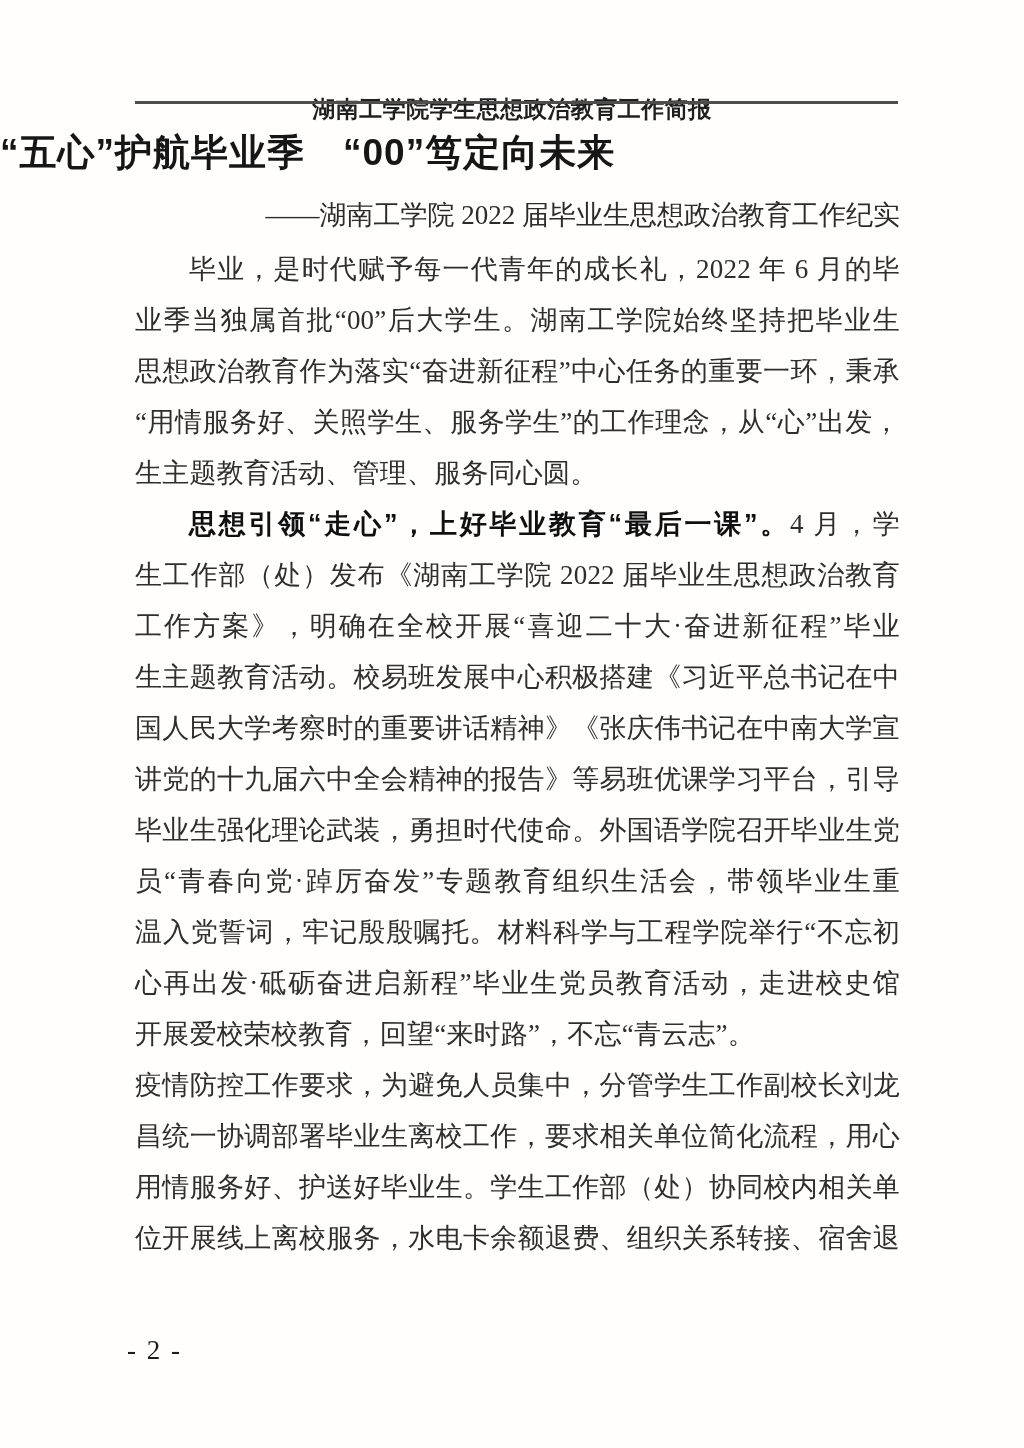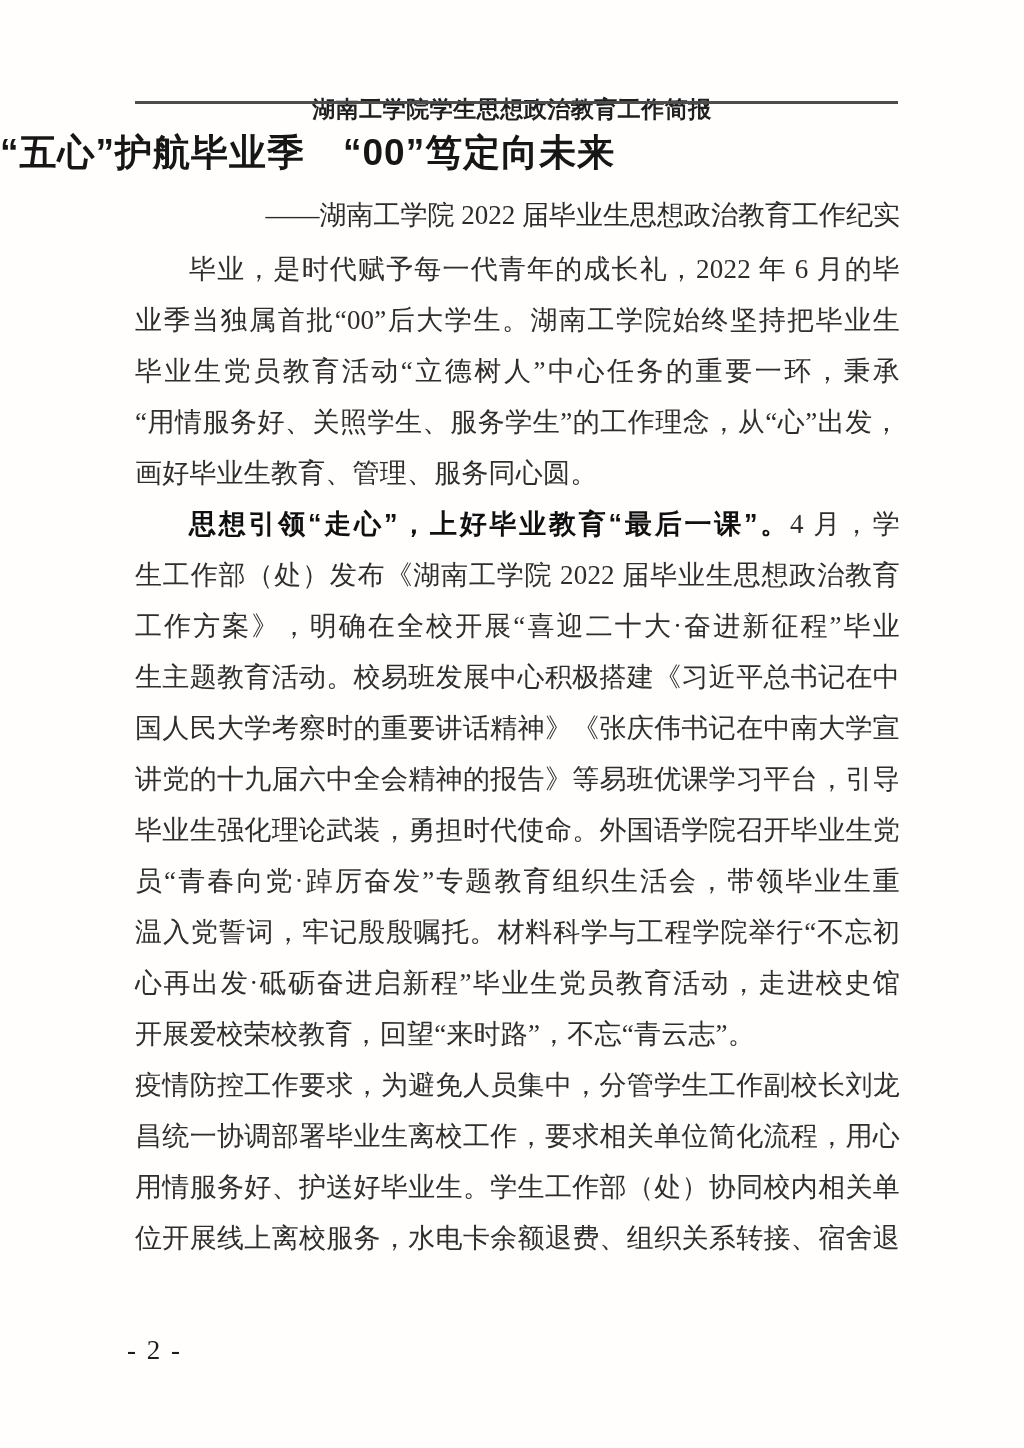--- a/index.html
+++ b/index.html
@@ -113,23 +113,23 @@
 
   <h1 class="doc-title">“五心”护航毕业季　“00”笃定向未来</h1>
 
   <div class="doc-subtitle">——湖南工学院 2022 届毕业生思想政治教育工作纪实</div>
 
   <div class="body-block">
 
     <div>
       <div class="ln just ind">毕业，是时代赋予每一代青年的成长礼，2022 年 6 月的毕</div>
       <div class="ln just">业季当独属首批“00”后大学生。湖南工学院始终坚持把毕业生</div>
-      <div class="ln just">毕业生党员教育活动“立德树人”中心任务的重要一环，秉承</div>
+      <div class="ln just">思想政治教育作为落实“奋进新征程”中心任务的重要一环，秉承</div>
       <div class="ln just">“用情服务好、关照学生、服务学生”的工作理念，从“心”出发，</div>
-      <div class="ln">画好毕业生教育、管理、服务同心圆。</div>
+      <div class="ln">生主题教育活动、管理、服务同心圆。</div>
     </div>
 
     <div>
       <div class="ln just ind"><span class="lead">思想引领“走心”，上好毕业教育“最后一课”。</span><span>4 月，学</span></div>
       <div class="ln just">生工作部（处）发布《湖南工学院 2022 届毕业生思想政治教育</div>
       <div class="ln just">工作方案》，明确在全校开展“喜迎二十大·奋进新征程”毕业</div>
       <div class="ln just">生主题教育活动。校易班发展中心积极搭建《习近平总书记在中</div>
       <div class="ln just">国人民大学考察时的重要讲话精神》《张庆伟书记在中南大学宣</div>
       <div class="ln just">讲党的十九届六中全会精神的报告》等易班优课学习平台，引导</div>
       <div class="ln just">毕业生强化理论武装，勇担时代使命。外国语学院召开毕业生党</div>

